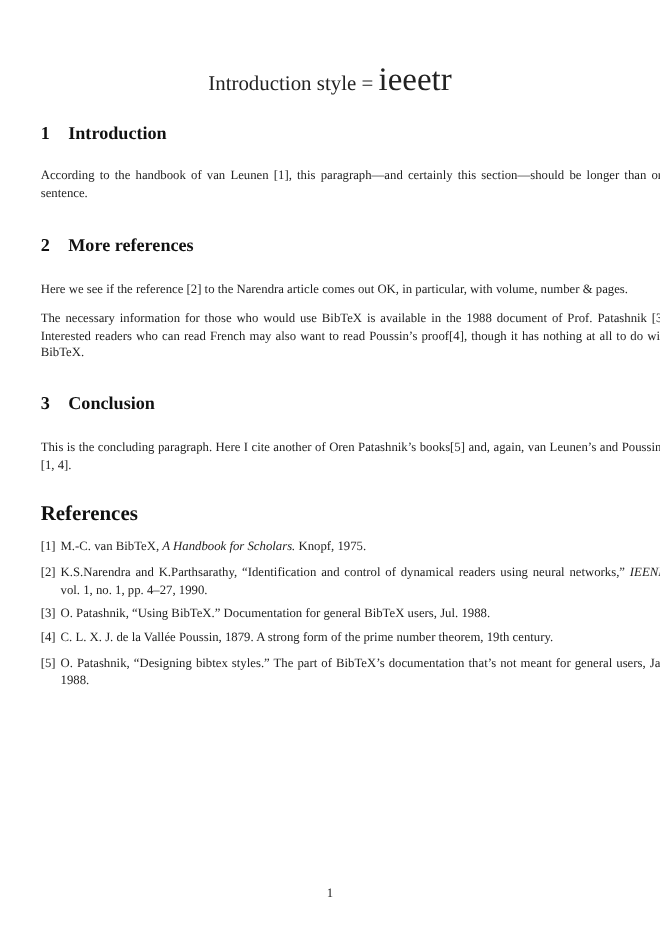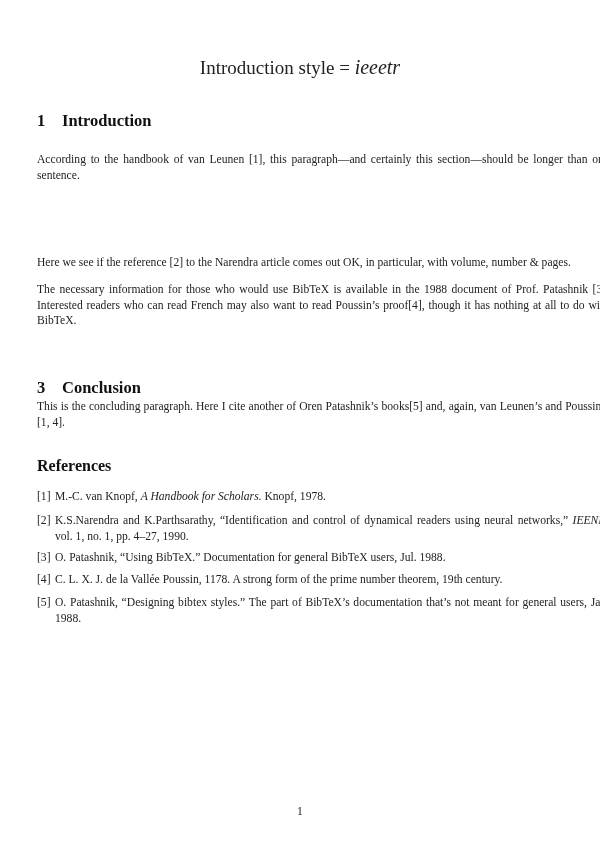--- a/index.html
+++ b/index.html
@@ -6,34 +6,34 @@
   body {
     width: 600px; height: 850px; position: relative; overflow: hidden;
     font-family: "DejaVu Serif", "Liberation Serif", serif;
     color: #1a1a1a;
   }
   .page { position: absolute; left: 0; top: 0; width: 600px; height: 850px; }
   .title {
     position: absolute; top: 56px; left: 0; width: 600px; text-align: center;
     font-family: "Liberation Serif", serif; font-size: 19px; color: #222;
   }
-  .title .big { font-size: 20px; font-style: italic; }
+  .title .big { font-size: 30px; }
   .section-head {
     position: absolute; left: 37px; font-family: "Liberation Serif", serif;
     font-weight: bold; font-size: 16.5px; color: #111;
   }
   .section-head .num { display: inline-block; width: 25px; }
   .para {
     position: absolute; left: 37px; width: 572px;
     font-family: "Liberation Serif", serif; font-size: 11.6px; line-height: 15.5px;
     text-align: justify; color: #222;
   }
   .refs-head {
     position: absolute; left: 37px; top: 457px;
-    font-family: "Liberation Serif", serif; font-weight: bold; font-size: 16px; color: #111;
+    font-family: "Liberation Serif", serif; font-weight: bold; font-size: 19px; color: #111;
   }
   .ref {
     position: absolute; left: 37px; width: 572px;
     font-family: "Liberation Serif", serif; font-size: 11.6px; line-height: 15.5px; color: #222;
     display: flex;
   }
   .ref .label { width: 18px; flex: none; }
   .ref .body { flex: 1; text-align: justify; }
   .ref i { font-style: italic; }
   .pageno {
@@ -44,43 +44,44 @@
 </head>
 <body>
 
 <div class="page">
 
   <div class="title"><span>Introduction style = </span><span class="big">ieeetr</span></div>
 
   <div class="section-head" style="top:111px;"><span class="num">1</span><span>Introduction</span></div>
   <div class="para" style="top:152px;">According to the handbook of van Leunen [1], this paragraph—and certainly this section—should be longer than one sentence.</div>
 
+  <div class="section-head" style="top:213px;"><span class="num">2</span><span>More references</span></div>
   <div class="para" style="top:255px;">Here we see if the reference [2] to the Narendra article comes out OK, in particular, with volume, number &amp; pages.</div>
   <div class="para" style="top:282px;">The necessary information for those who would use BibTeX is available in the 1988 document of Prof. Patashnik [3]. Interested readers who can read French may also want to read Poussin’s proof[4], though it has nothing at all to do with BibTeX.</div>
 
-  <div class="section-head" style="top:378px;"><span class="num">3</span><span>Conclusion</span></div>
+  <div class="section-head" style="top:357px;"><span class="num">3</span><span>Conclusion</span></div>
   <div class="para" style="top:399px;">This is the concluding paragraph. Here I cite another of Oren Patashnik’s books[5] and, again, van Leunen’s and Poussin’s [1, 4].</div>
 
   <div class="refs-head">References</div>
 
   <div class="ref" style="top:489px;">
     <span class="label">[1]</span>
-    <span class="body"><span>M.-C. van Knopf, </span><i>A Handbook for Scholars.</i><span> Knopf, 1978.</span></span>
+    <span class="body"><span>M.-C. van BibTeX, </span><i>A Handbook for Scholars.</i><span> Knopf, 1975.</span></span>
   </div>
   <div class="ref" style="top:513px;">
     <span class="label">[2]</span>
     <span class="body"><span>K.S.Narendra and K.Parthsarathy, “Identification and control of dynamical readers using neural networks,” </span><i>IEENN</i><span>, vol. 1, no. 1, pp. 4–27, 1990.</span></span>
   </div>
   <div class="ref" style="top:550px;">
     <span class="label">[3]</span>
     <span class="body"><span>O. Patashnik, “Using BibTeX.” Documentation for general BibTeX users, Jul. 1988.</span></span>
   </div>
   <div class="ref" style="top:572px;">
     <span class="label">[4]</span>
-    <span class="body"><span>C. L. X. J. de la Vallée Poussin, 1178. A strong form of the prime number theorem, 19th century.</span></span>
+    <span class="body"><span>C. L. X. J. de la Vallée Poussin, 1879. A strong form of the prime number theorem, 19th century.</span></span>
   </div>
   <div class="ref" style="top:595px;">
     <span class="label">[5]</span>
     <span class="body"><span>O. Patashnik, “Designing bibtex styles.” The part of BibTeX’s documentation that’s not meant for general users, Jan. 1988.</span></span>
   </div>
 
   <div class="pageno">1</div>
 </div>
 
 </body></html>

